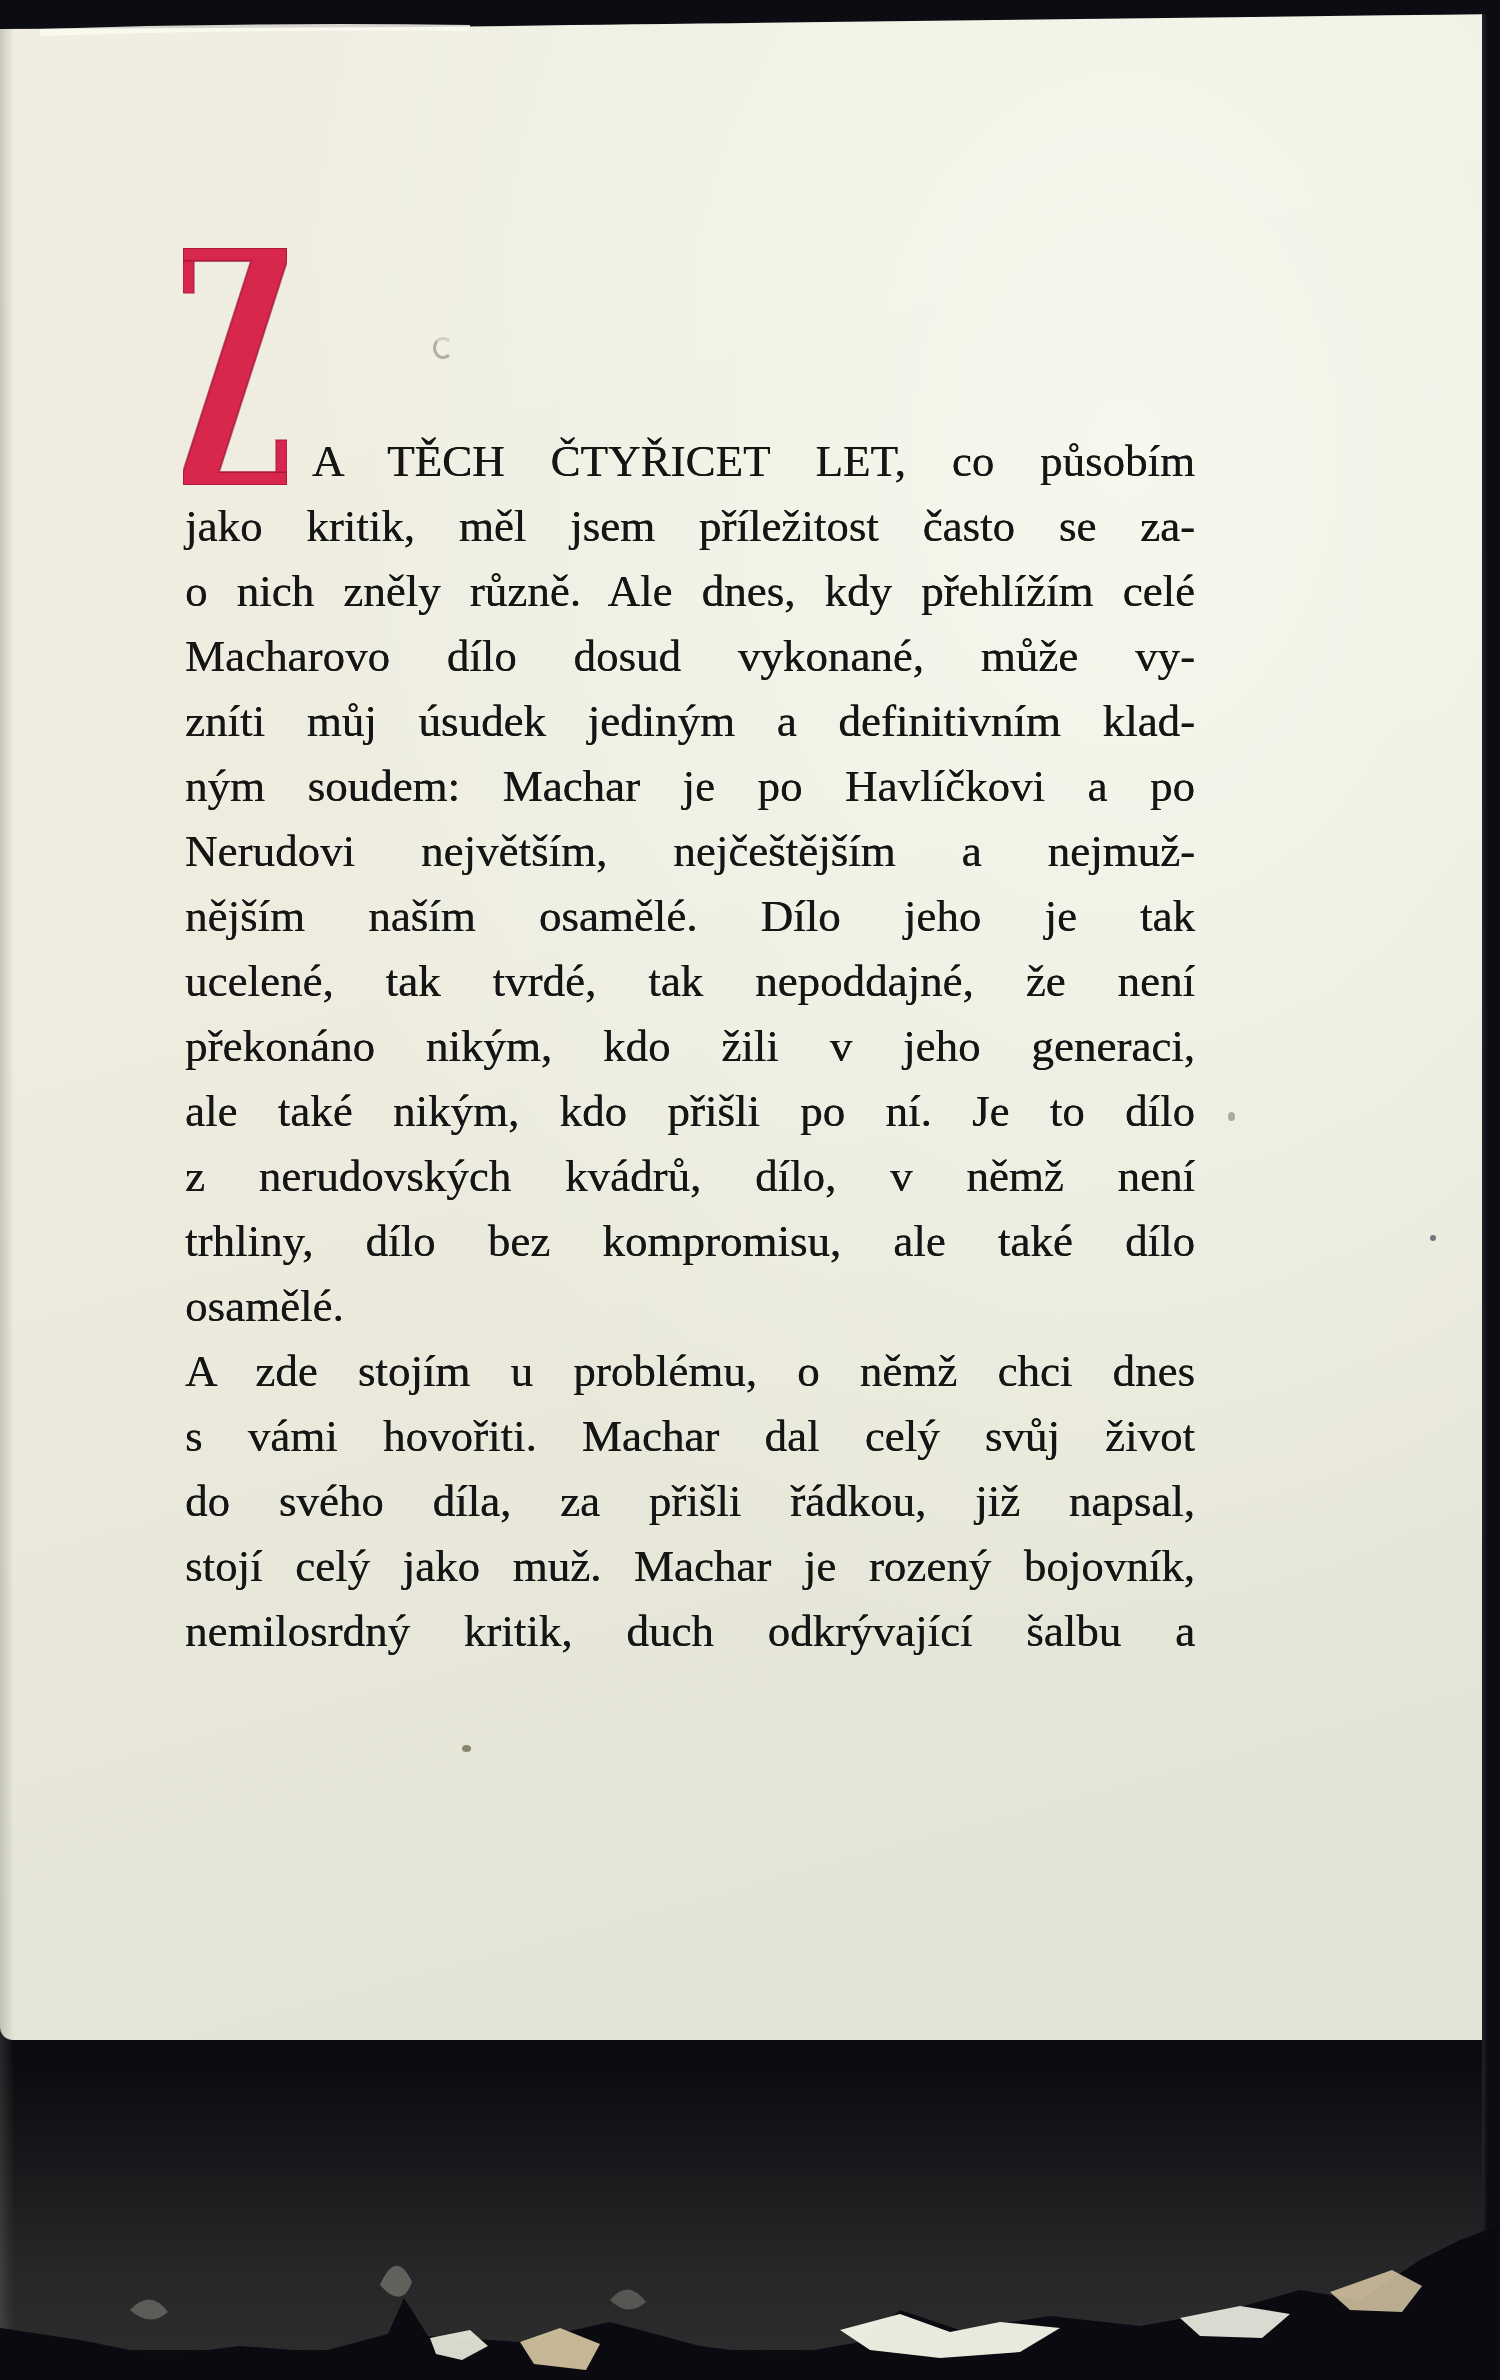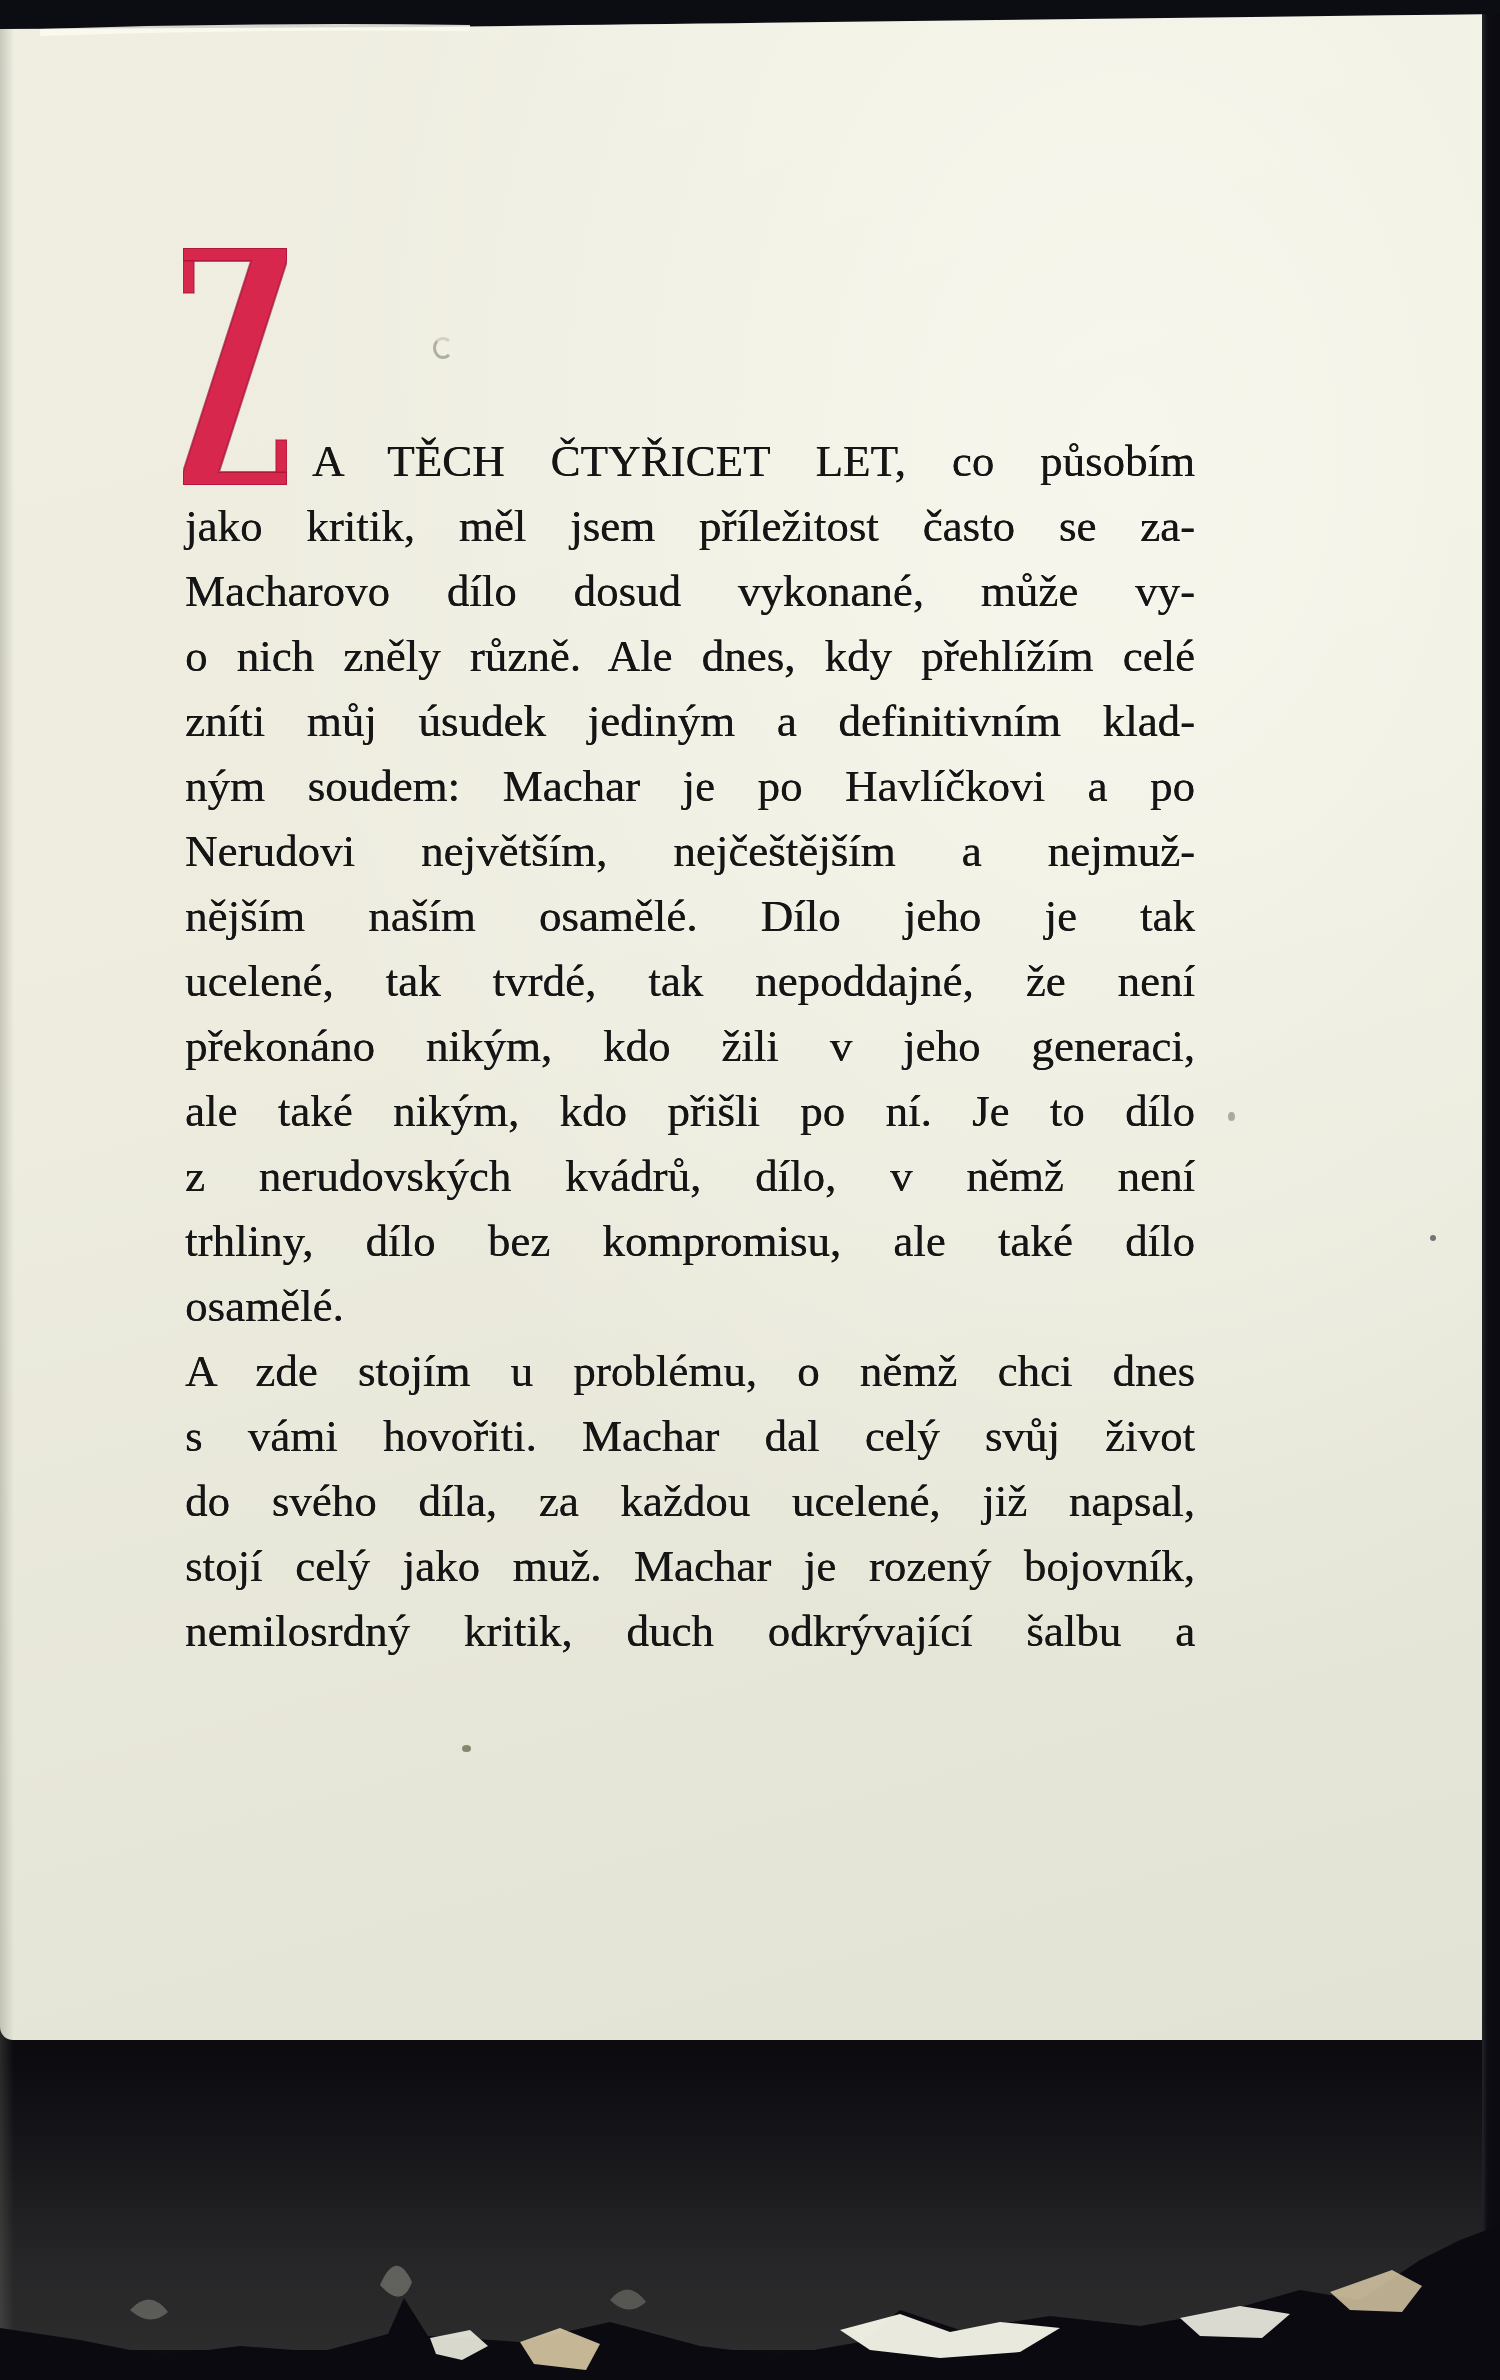--- a/index.html
+++ b/index.html
@@ -68,35 +68,35 @@
     <svg width="104" height="237" viewBox="0 0 104 237" xmlns="http://www.w3.org/2000/svg">
       <polygon points="0,0 104,0 104,13 36,224 104,224 104,237 0,237 0,224 68,13 0,13" fill="#d8274d" stroke="#a31237" stroke-width="2" stroke-opacity="0.7"></polygon>
       <rect x="0" y="13" width="11" height="32" fill="#d8274d" stroke="#a31237" stroke-width="1.5" stroke-opacity="0.6"></rect>
       <rect x="93" y="192" width="11" height="32" fill="#d8274d" stroke="#a31237" stroke-width="1.5" stroke-opacity="0.6"></rect>
     </svg>
   </div>
 
   <div class="textblock">
     <div class="line indent">A TĚCH ČTYŘICET LET, co působím</div>
     <div class="line">jako kritik, měl jsem příležitost často se za-</div>
+    <div class="line">o nich zněly různě. Ale dnes, kdy přehlížím celé</div>
     <div class="line">Macharovo dílo dosud vykonané, může vy-</div>
-    <div class="line">o nich zněly různě. Ale dnes, kdy přehlížím celé</div>
     <div class="line">zníti můj úsudek jediným a definitivním klad-</div>
     <div class="line">ným soudem: Machar je po Havlíčkovi a po</div>
     <div class="line">Nerudovi největším, nejčeštějším a nejmuž-</div>
     <div class="line">nějším naším osamělé. Dílo jeho je tak</div>
     <div class="line">ucelené, tak tvrdé, tak nepoddajné, že není</div>
     <div class="line">překonáno nikým, kdo žili v jeho generaci,</div>
     <div class="line">ale také nikým, kdo přišli po ní. Je to dílo</div>
     <div class="line">z nerudovských kvádrů, dílo, v němž není</div>
     <div class="line">trhliny, dílo bez kompromisu, ale také dílo</div>
     <div class="line nojust">osamělé.</div>
     <div class="line">A zde stojím u problému, o němž chci dnes</div>
     <div class="line">s vámi hovořiti. Machar dal celý svůj život</div>
-    <div class="line">do svého díla, za každou ucelené, již napsal,</div>
+    <div class="line">do svého díla, za přišli řádkou, již napsal,</div>
     <div class="line">stojí celý jako muž. Machar je rozený bojovník,</div>
     <div class="line">nemilosrdný kritik, duch odkrývající šalbu a</div>
   </div>
 
   <div class="speck curl" style="left:433px;top:337px;"></div>
   <div class="speck dot-olive" style="left:462px;top:1745px;"></div>
   <div class="speck dot-gray" style="left:1228px;top:1112px;"></div>
   <div class="speck dot-edge" style="left:1430px;top:1235px;"></div>
 
   <div class="rightstrip"></div>

